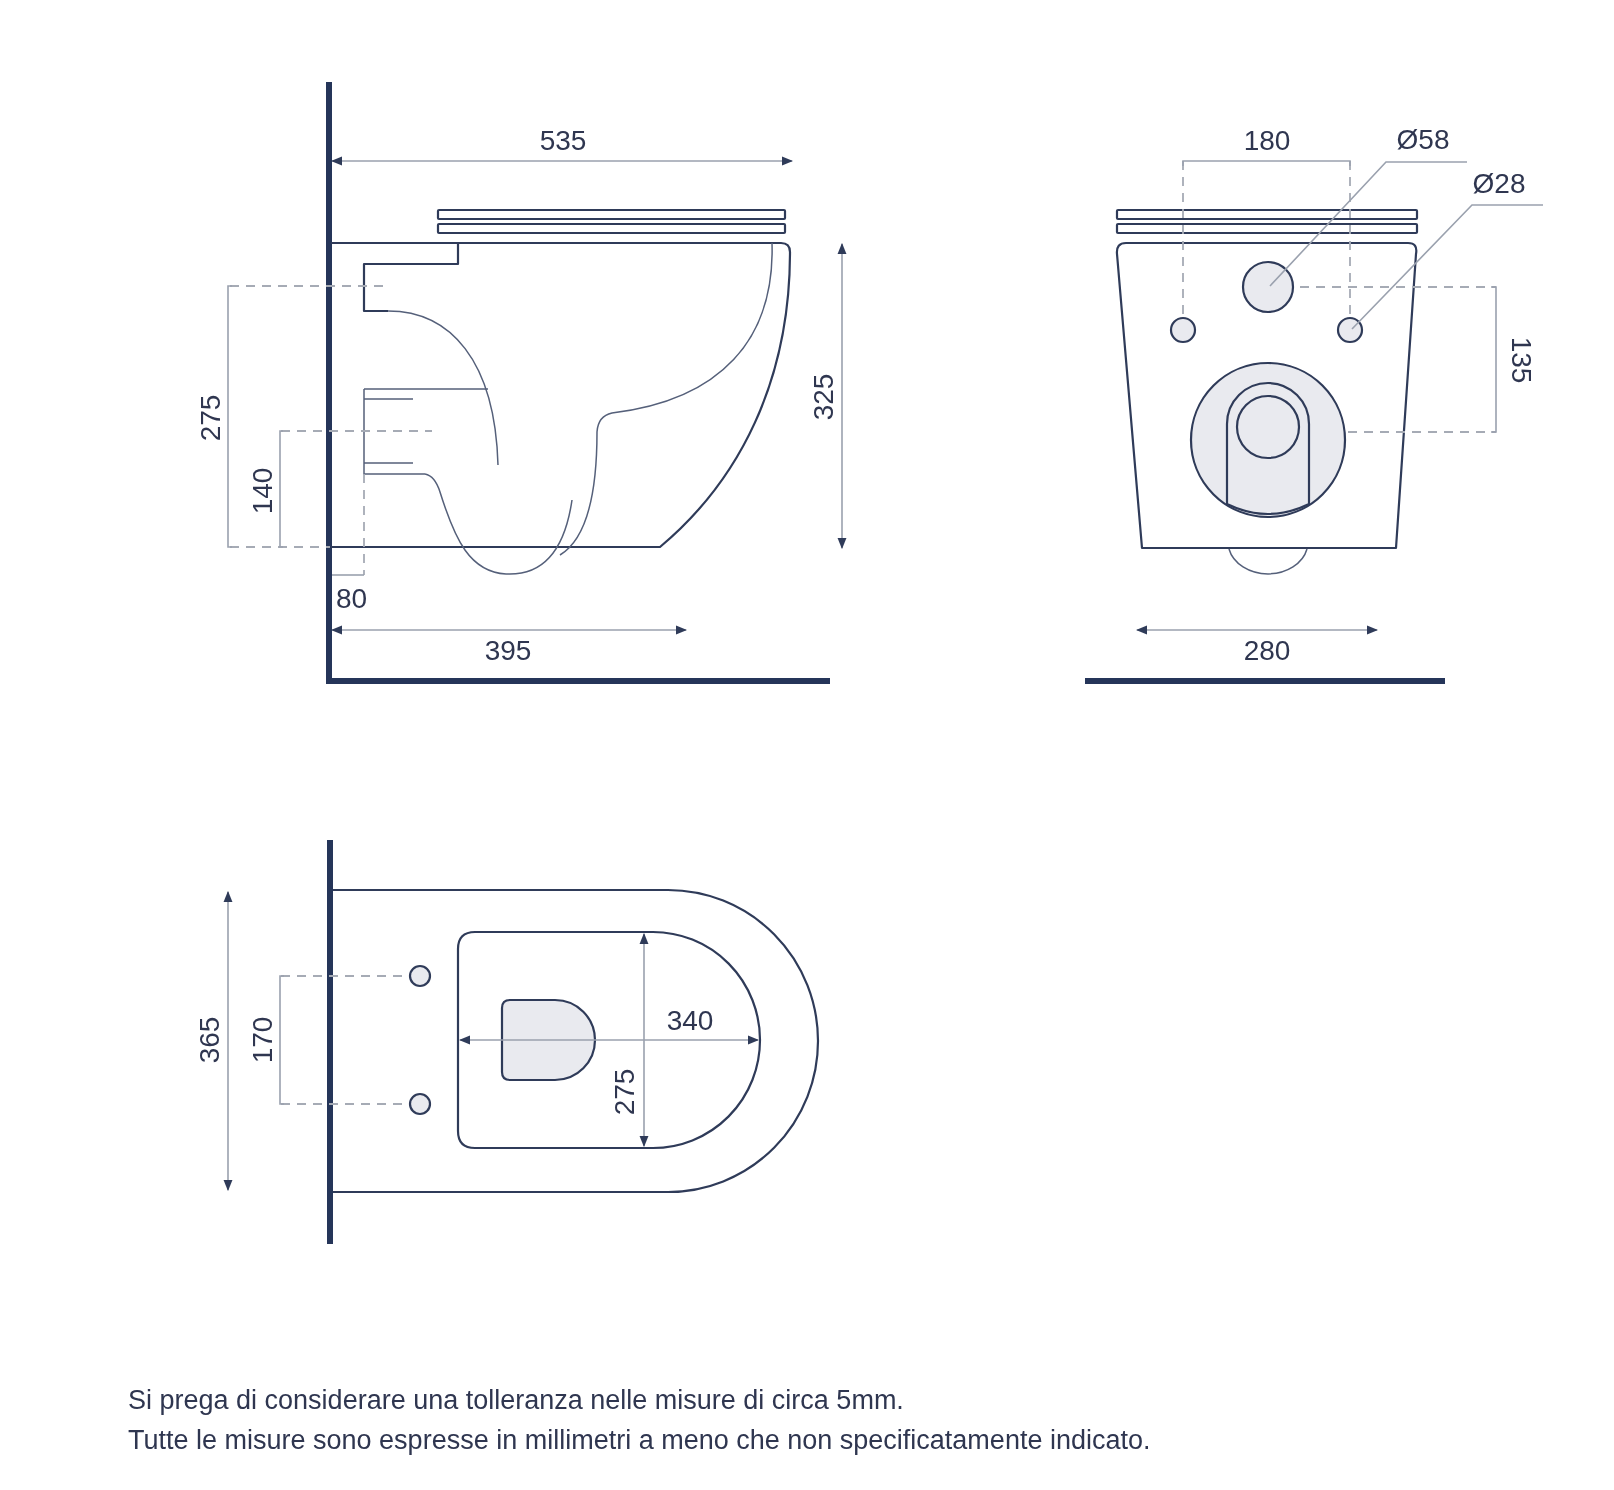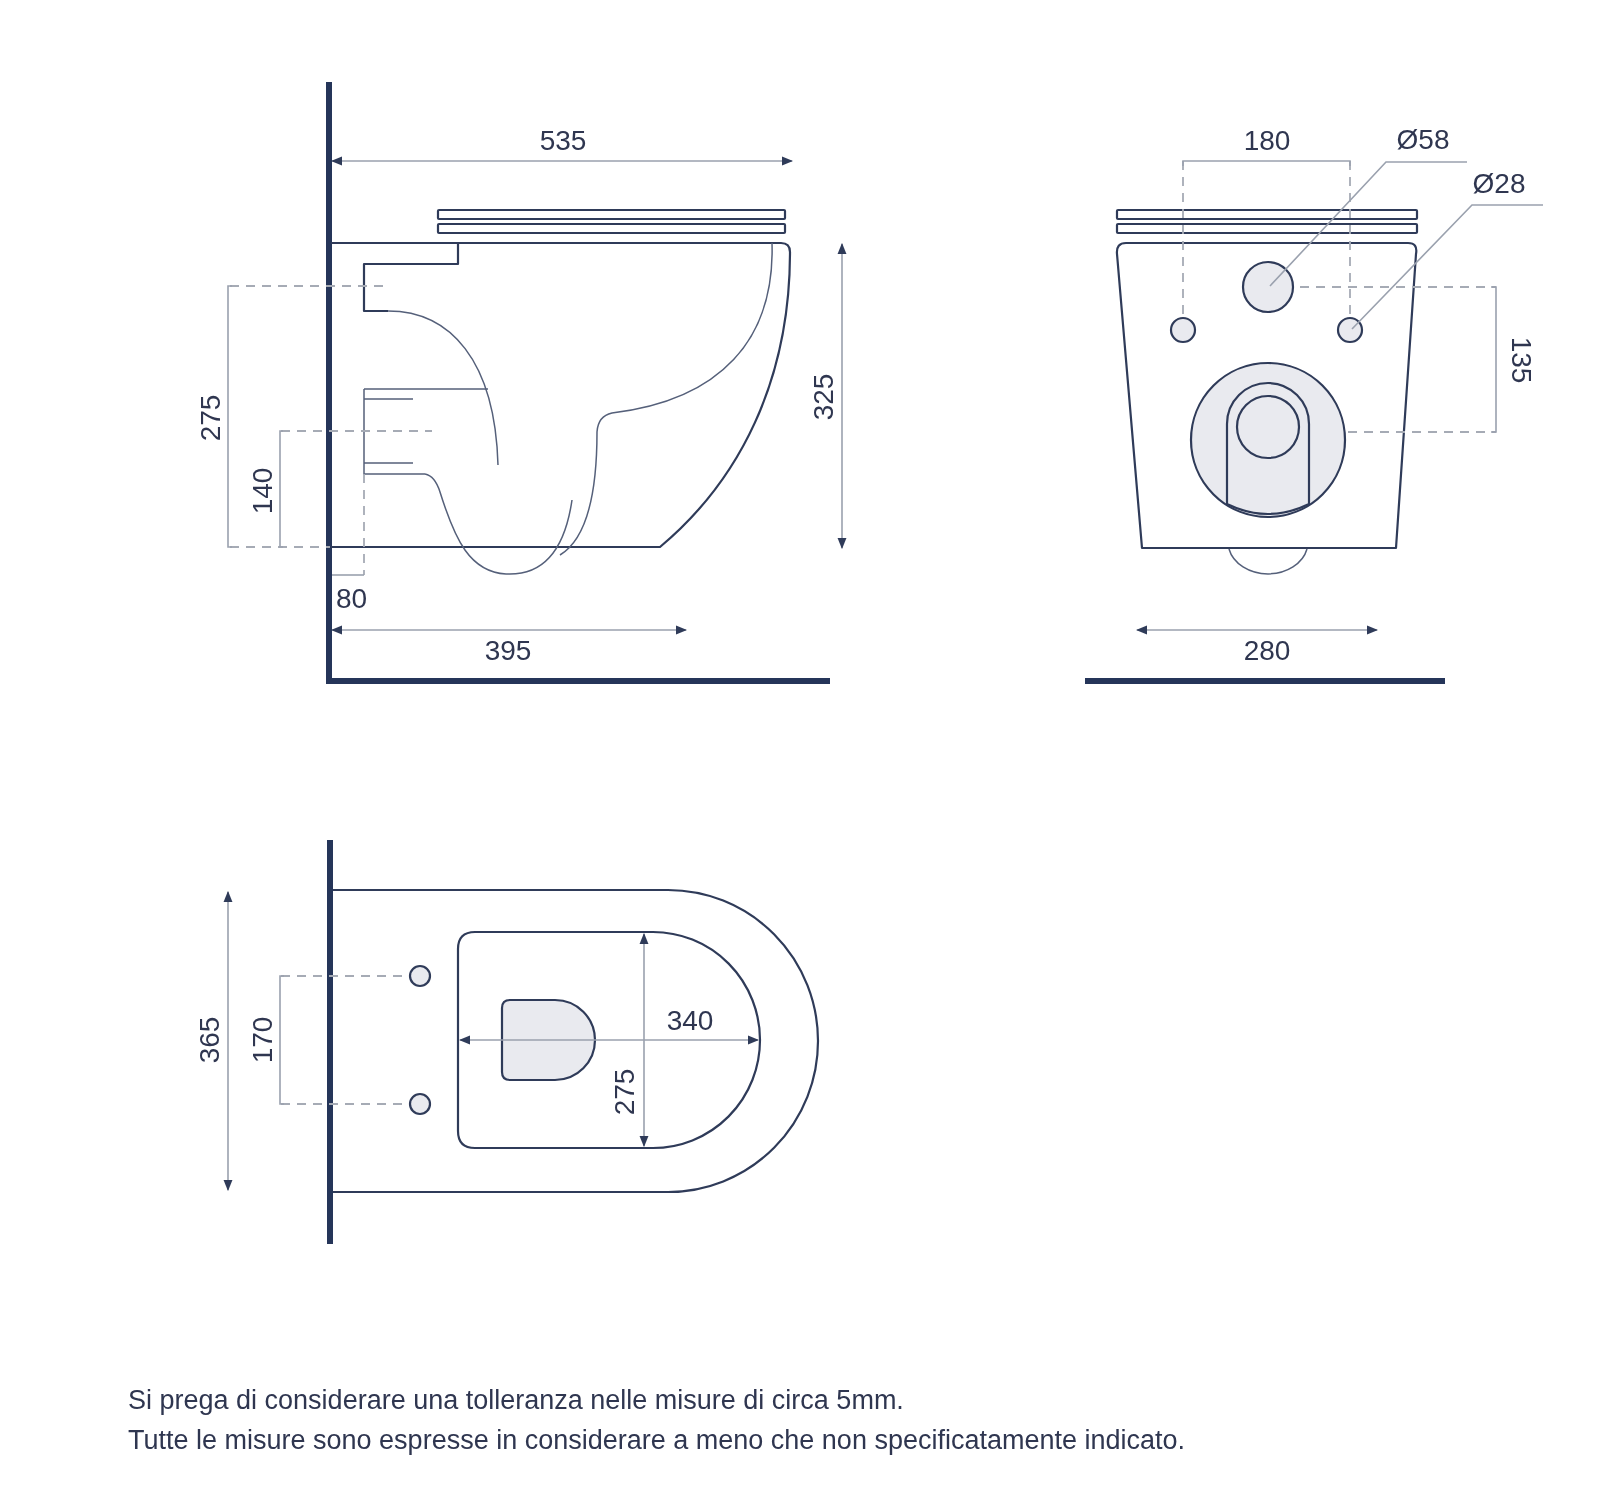--- a/index.html
+++ b/index.html
@@ -124,14 +124,14 @@
 
     <text class="lbl" transform="translate(219,1040) rotate(-90)" text-anchor="middle">365</text>
     <text class="lbl" transform="translate(272,1040) rotate(-90)" text-anchor="middle">170</text>
     <text class="lbl" x="690" y="1030" text-anchor="middle">340</text>
     <text class="lbl" transform="translate(634,1092) rotate(-90)" text-anchor="middle">275</text>
   </g>
 </svg>
 
 <div class="notes">
   <div>Si prega di considerare una tolleranza nelle misure di circa 5mm.</div>
-  <div>Tutte le misure sono espresse in considerare a meno che non specificatamente indicato.</div>
+  <div>Tutte le misure sono espresse in millimetri a meno che non specificatamente indicato.</div>
 </div>
 
 </body></html>

